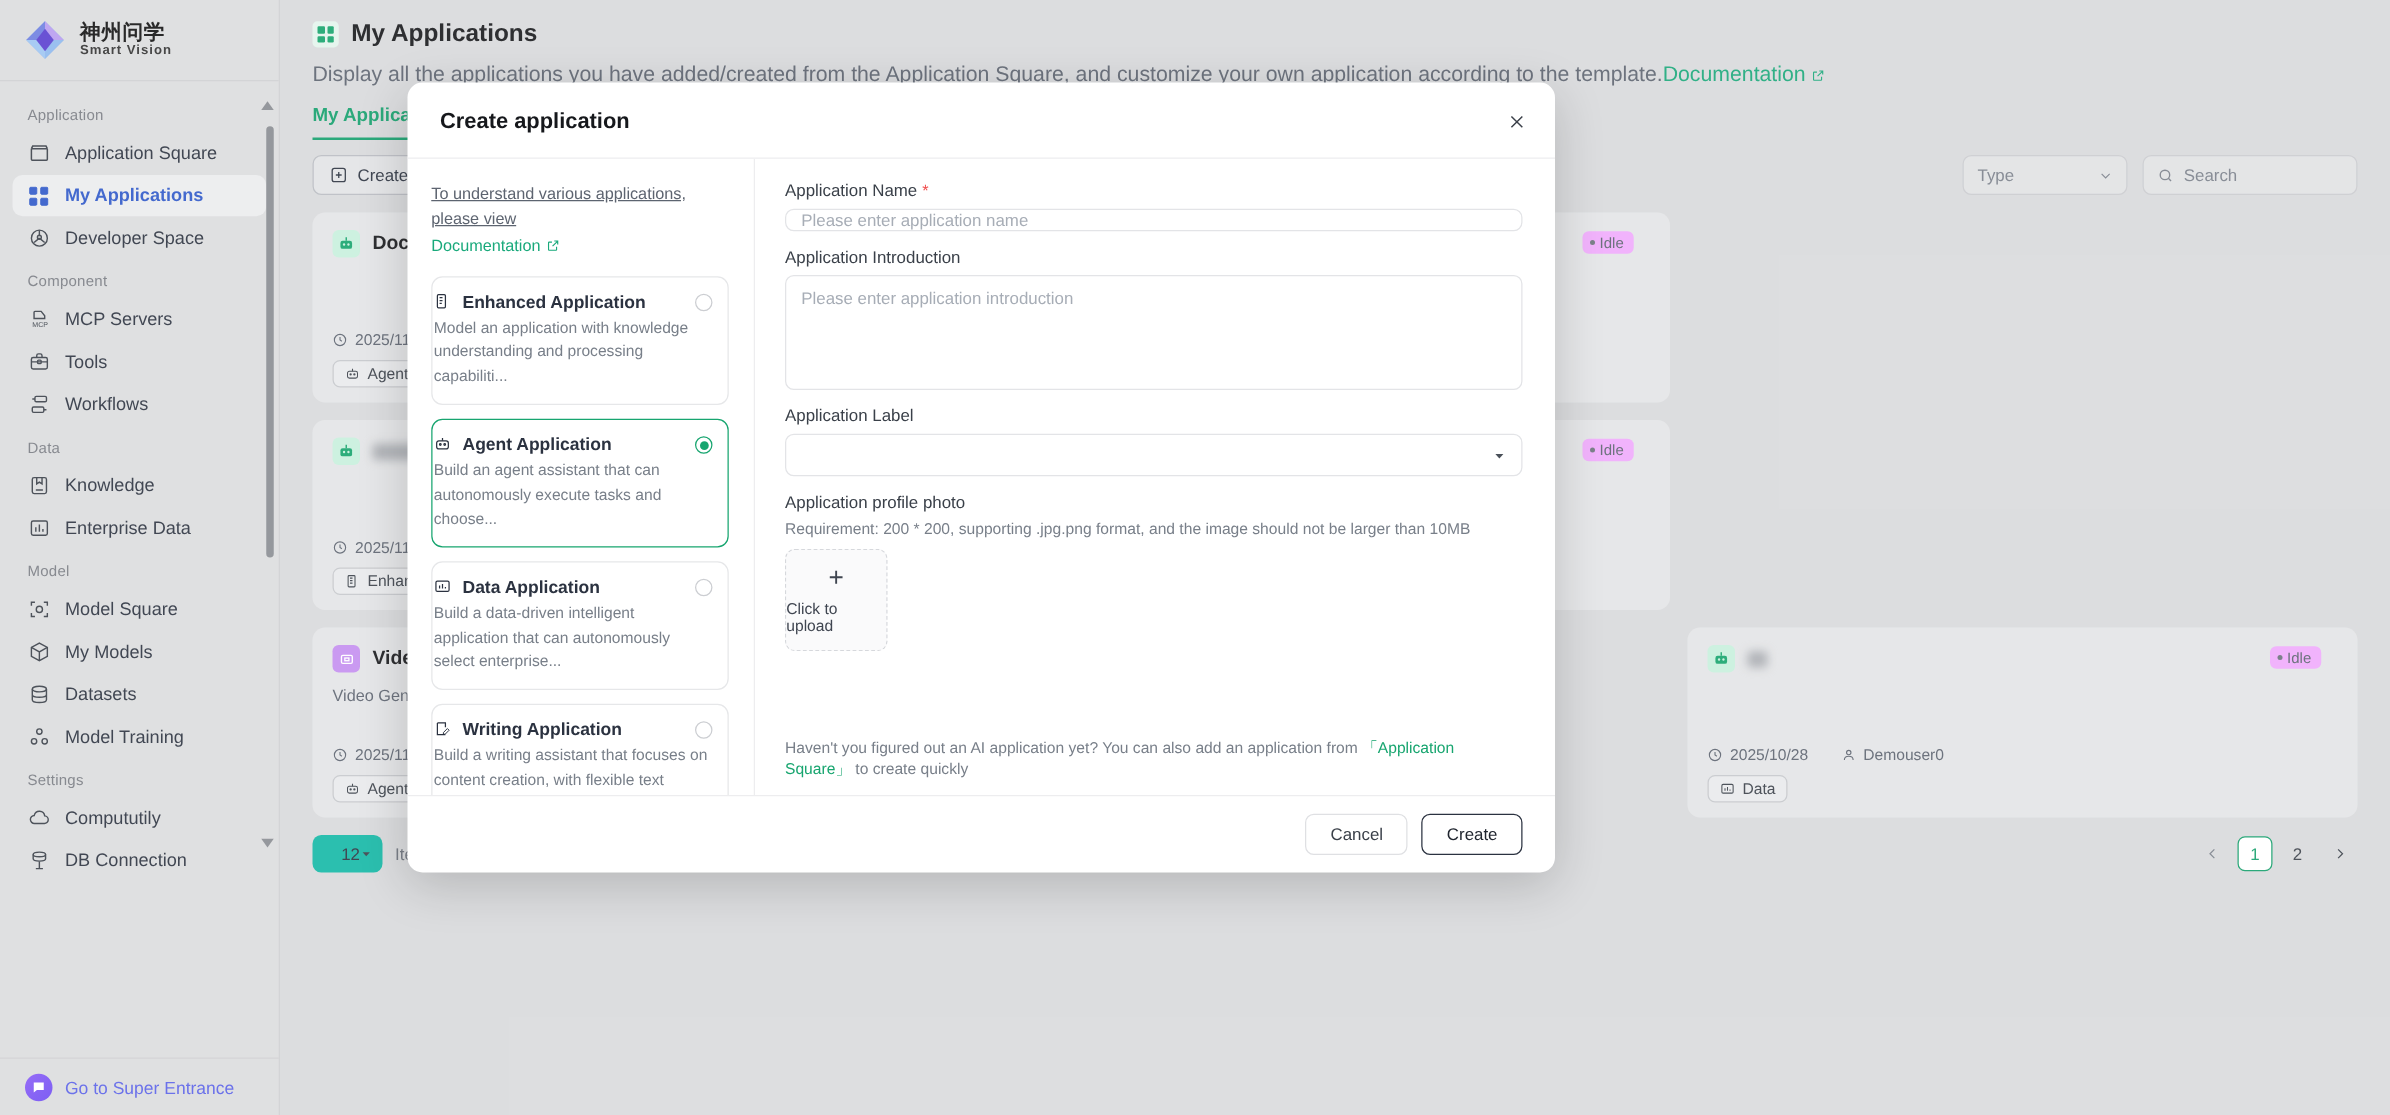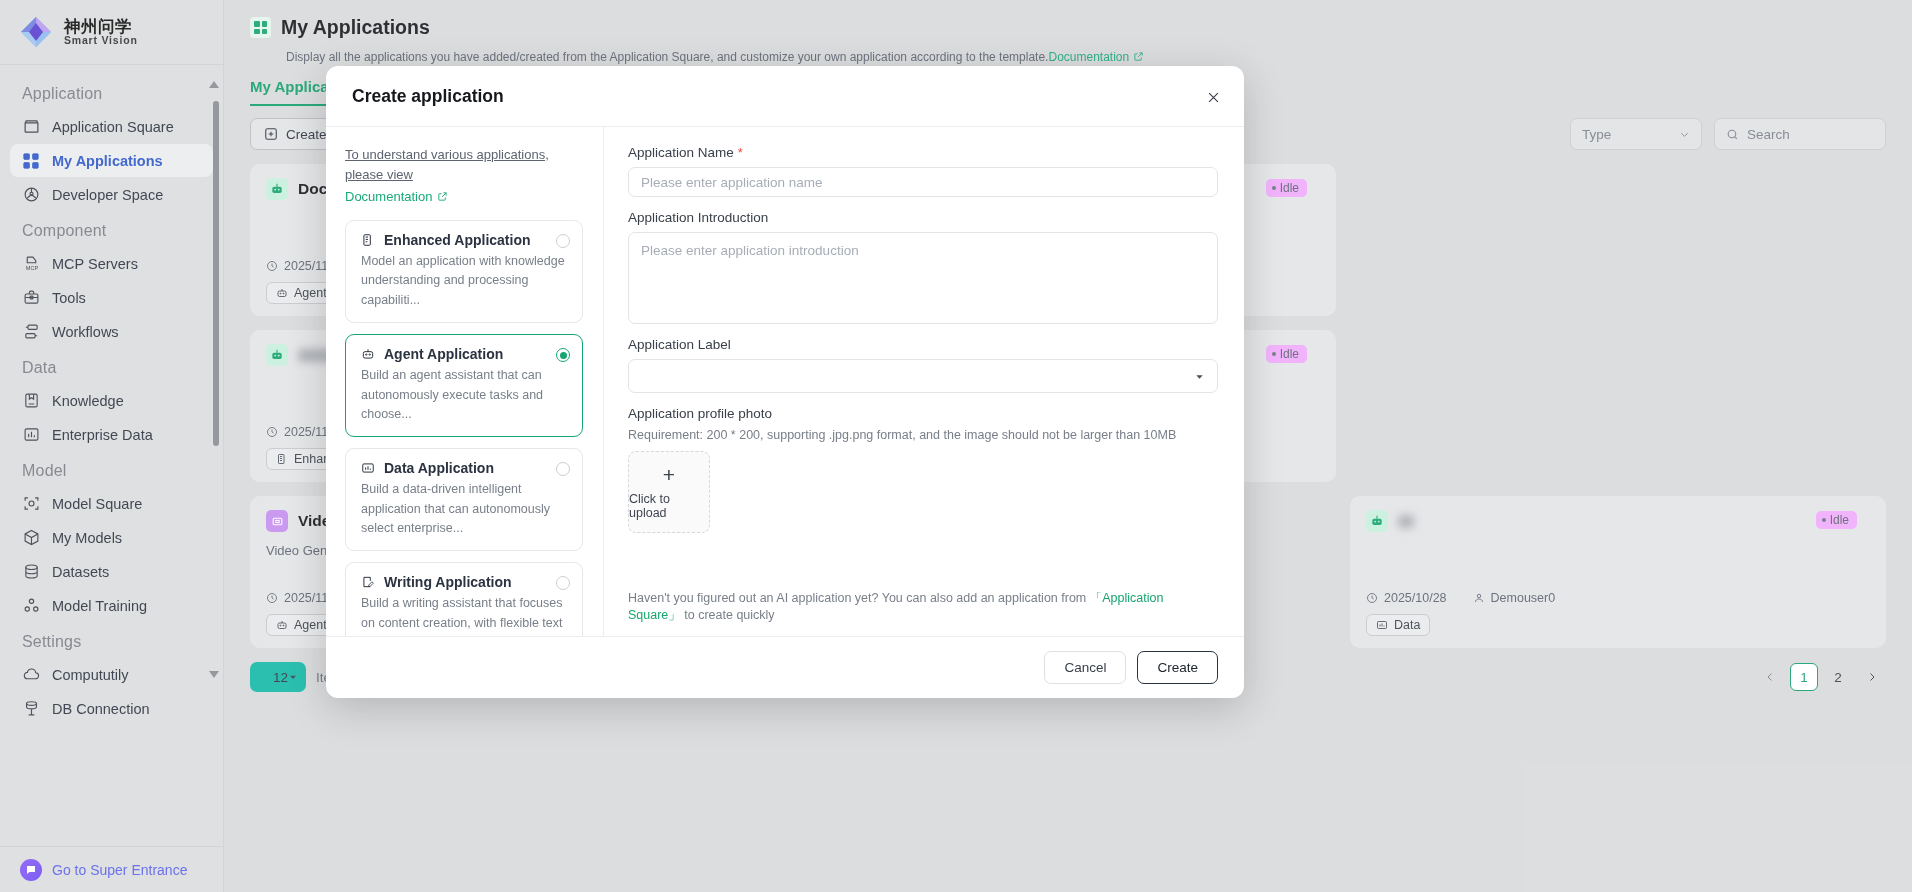--- a/index.html
+++ b/index.html
@@ -23,21 +23,21 @@
     height: 65px; display: flex; align-items: center; gap: 10px;
     padding: 0 18px; border-bottom: 1px solid #cfd0d2;
   }
   .logo-diamond { width: 36px; height: 36px; position: relative; flex: 0 0 36px; }
   .brand-text { line-height: 1.05; }
   .brand-cn { font-size: 16.5px; font-weight: 700; color: #111; letter-spacing: .5px; }
   .brand-en { font-size: 10.5px; font-weight: 700; color: #333; letter-spacing: .8px; }
 
   .nav { flex: 1; overflow: hidden; padding: 10px 10px 0 10px; position: relative; }
   .nav-group-title {
-    font-size: 16px; color: #7a7d84; padding: 10px 12px 7px 12px; letter-spacing: .2px;
+    font-size: 12px; color: #7a7d84; padding: 10px 12px 7px 12px; letter-spacing: .2px;
   }
   .nav-item {
     display: flex; align-items: center; gap: 12px;
     height: 33px; padding: 0 12px; border-radius: 8px;
     font-size: 14.5px; color: #2c3340; cursor: pointer;
     margin-bottom: 1px;
   }
   .nav-item .ico { width: 18px; height: 18px; flex: 0 0 18px; display:flex; align-items:center; justify-content:center; }
   .nav-item.active { background: #ebecee; color: #2f59c9; font-weight: 700; }
   .nav-item.active svg { stroke: #2f59c9; }
@@ -70,21 +70,21 @@
   .main { flex: 1; position: relative; overflow: hidden; background: #d9dadc; }
   .page-head { padding: 16px 26px 0 26px; }
   .page-title-row { display: flex; align-items: center; gap: 10px; }
   .page-title-icon {
     width: 21px; height: 21px; border-radius: 4px; background: #e4f4ec;
     display: grid; grid-template-columns: 1fr 1fr; grid-template-rows: 1fr 1fr;
     gap: 2px; padding: 4px;
   }
   .page-title-icon i { background: #16a46c; border-radius: 1px; display:block; }
   .page-title { font-size: 19.5px; font-weight: 700; color: #17181b; }
-  .page-desc { font-size: 12px; color: #5d6470; margin-top: 11px; margin-left: 36px; }
+  .page-desc { font-size: 17px; color: #5d6470; margin-top: 11px; }
   .page-desc a { color: #1aa87a; text-decoration: none; }
 
   .tabs { display: flex; gap: 30px; padding: 0 26px; margin-top: 14px; }
   .tab { font-size: 15px; color: #4b525e; padding-bottom: 9px; cursor: pointer; }
   .tab.active { color: #14a06c; font-weight: 700; border-bottom: 2.5px solid #14a06c; }
 
   .toolbar { display:flex; align-items:center; padding: 12px 26px 0 26px; gap: 12px; }
   .btn-outline {
     height: 32px; border: 1px solid #b9bcc2; background: #e3e4e6; border-radius: 7px;
     display: flex; align-items: center; gap: 8px; padding: 0 13px;
@@ -174,39 +174,39 @@
   }
   .modal-body { flex:1; display:flex; overflow:hidden; }
   .modal-left {
     width: 278px; flex: 0 0 278px; border-right: 1px solid #ededef;
     padding: 18px 20px 0 19px; overflow: hidden;
   }
   .hint { font-size: 13px; color: #5d6470; line-height: 1.5; text-decoration: underline; }
   .hint-link { display:inline-flex; align-items:center; gap:5px; color:#19a97b; font-size:13px; margin-top:5px; cursor:pointer;}
   .type-list { margin-top: 15px; display:flex; flex-direction:column; gap: 11px; }
   .type-card {
-    border: 1px solid #e6e7e9; border-radius: 9px; padding: 11px 13px 12px 15px;
+    border: 1px solid #e6e7e9; border-radius: 9px; padding: 11px 13px 12px 1px;
     position: relative; cursor: pointer; background:#fff;
   }
   .type-card.selected { border: 1.5px solid #17a56f; }
   .type-card-head { display:flex; align-items:center; gap: 9px; }
   .type-card-title { font-size: 14px; font-weight: 700; color: #2b3240; }
   .type-card-desc { font-size: 12.5px; color: #787f89; line-height: 1.55; margin-top: 4px; padding-left: 0px;}
   .radio {
     position:absolute; right: 12px; top: 13px; width: 14px; height: 14px;
     border: 1.4px solid #ccced2; border-radius: 50%;
   }
   .radio.on { border-color:#17a56f; display:flex; align-items:center; justify-content:center;}
   .radio.on::after { content:''; width:7px; height:7px; border-radius:50%; background:#17a56f; }
 
   .modal-right { flex: 1; padding: 18px 26px 0 24px; overflow: hidden; position:relative; }
   .field-label { font-size: 13.5px; color: #3a4049; margin-bottom: 7px; display:flex; gap:4px; }
   .req { color: #f04b4b; font-size: 13px; }
   .input {
-    width: 100%; height: 30px; border: 1px solid #e3e4e7; border-radius: 7px;
+    width: 100%; height: 18px; border: 1px solid #e3e4e7; border-radius: 7px;
     padding: 0 12px; font-size: 13.5px; color: #2c3340; background:#fff;
     display:flex; align-items:center;
   }
   .input.placeholder { color: #a7adb6; }
   .select-field {
     width: 100%; height: 34px; border: 1px solid #e3e4e7; border-radius: 7px;
     padding: 0 12px; display:flex; align-items:center; justify-content:space-between;
     font-size:13.5px; color:#2c3340; background:#fff;
   }
   .textarea {

